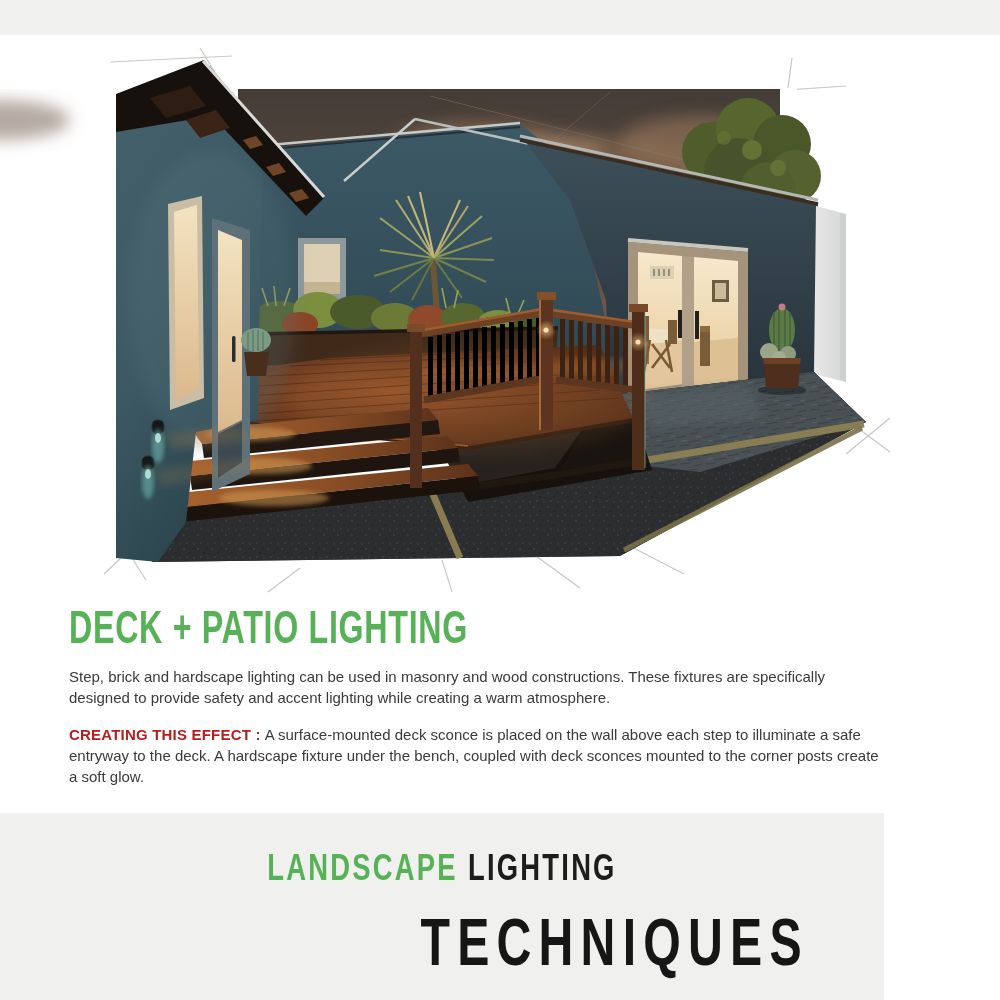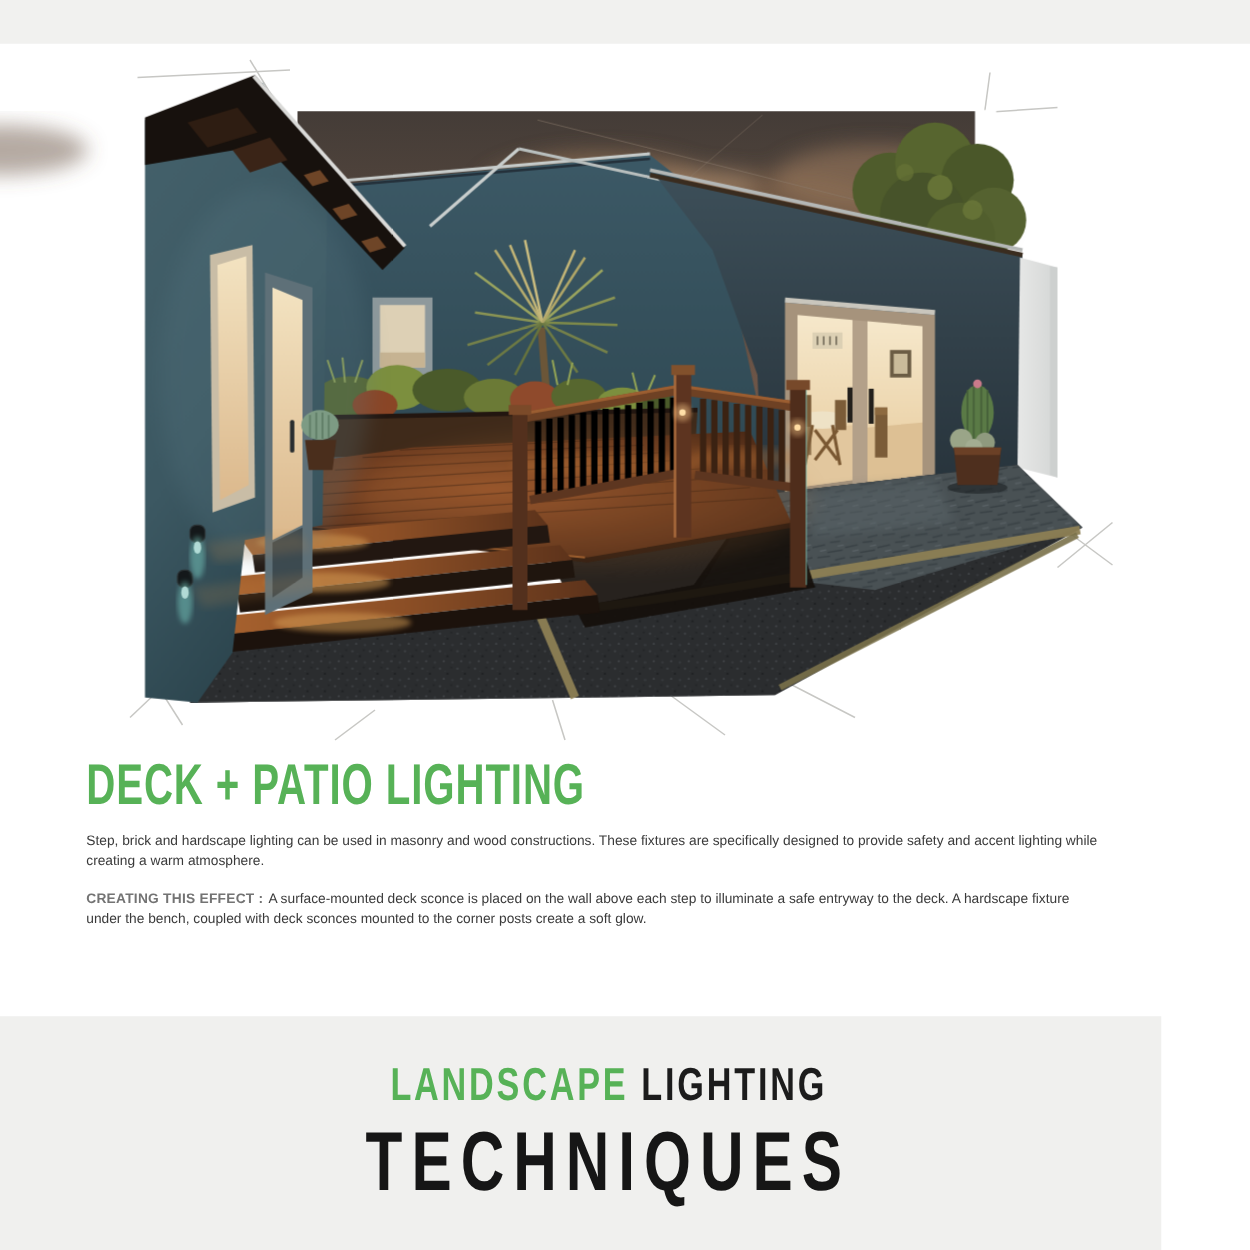--- a/index.html
+++ b/index.html
@@ -5,28 +5,28 @@
   html,body{margin:0;padding:0;background:#ffffff;}
   .page{position:relative;width:1000px;height:1000px;overflow:hidden;background:#ffffff;
         font-family:"Liberation Sans",sans-serif;}
   .band-top{position:absolute;left:0;top:0;width:1000px;height:35px;background:#f1f1ef;}
   .hero{position:absolute;left:0;top:0;width:1000px;height:612px;}
   .hero svg{display:block;width:1000px;height:612px;}
   .copy{position:absolute;left:69px;top:600px;width:815px;}
   .title{margin:0 0 12px 0;}
   .title .cond{display:inline-block;transform:scaleX(0.70);transform-origin:left center;
      font-size:46px;font-weight:bold;letter-spacing:1px;color:#57b257;white-space:nowrap;}
-  .body-par{margin:0 0 15px 0;font-size:11px;line-height:1.42;color:#3a3a3a;}
-  .body-par strong{color:#737373;margin-right:4px;letter-spacing:0.2px;}
-  .brand{position:absolute;left:0;top:813px;width:884px;height:187px;background:#f0f0ee;text-align:center;padding-left:45px;}
+  .body-par{margin:0 0 15px 0;font-size:15px;line-height:1.42;color:#3a3a3a;}
+  .body-par strong{color:#b91c1c;margin-right:4px;letter-spacing:0.2px;}
+  .brand{position:absolute;left:0;top:813px;width:884px;height:187px;background:#f0f0ee;text-align:right;}
   .brand .line1{margin-top:34px;}
   .cond-wrap{display:flex;justify-content:center;align-items:baseline;transform:scaleX(0.74);transform-origin:center;}
   .brand .accent{font-size:37px;font-weight:bold;letter-spacing:3px;color:#57b257;margin-right:14px;white-space:nowrap;}
   .brand .dark{font-size:37px;font-weight:bold;letter-spacing:3px;color:#1c1c1c;white-space:nowrap;}
-  .brand .line2{margin-top:2px;}
+  .brand .line2{margin-top:14px;}
   .brand .tech{display:inline-block;transform:scaleX(0.72);transform-origin:center;
      font-size:67px;font-weight:bold;letter-spacing:10px;color:#161616;white-space:nowrap;}
 </style>
 </head>
 <body>
 
 <div class="page">
   <div class="band-top"></div>
 
   <div class="hero" role="img" aria-label="Night rendering of a backyard deck and patio: lit steps with wall sconces, wood railing with post lights, planter bench with hardscape glow, and french doors with warm interior light">

